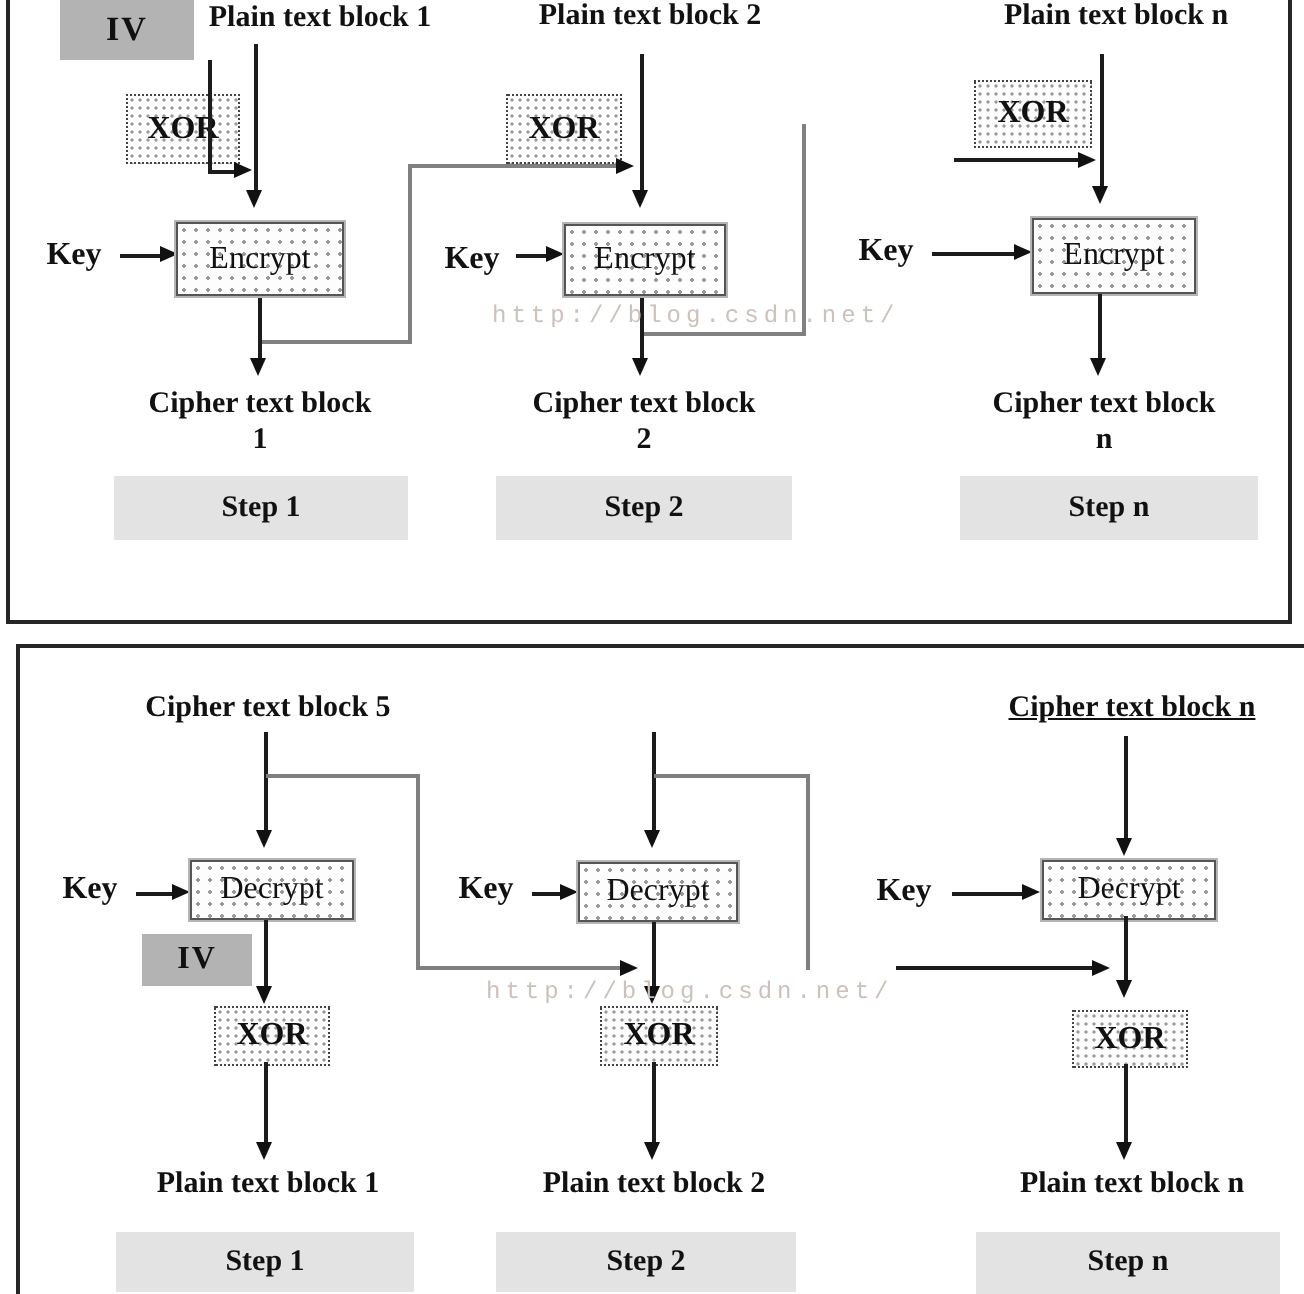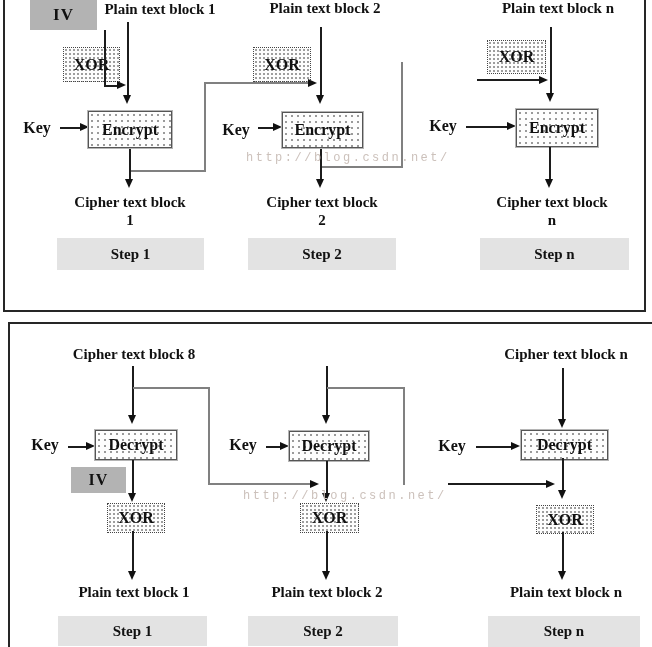--- a/index.html
+++ b/index.html
@@ -7,21 +7,21 @@
          font-family:"Liberation Serif", serif;color:#111;}
   .panel{position:absolute;border:2px solid #262626;background:transparent;box-sizing:border-box;}
   .lbl{position:absolute;font-weight:bold;font-size:15px;text-align:center;line-height:17px;white-space:nowrap;}
   .keylbl{position:absolute;font-weight:bold;font-size:16px;text-align:center;}
   .ivbox{position:absolute;background:#b3b3b3;display:flex;align-items:center;justify-content:center;
          font-weight:bold;font-size:17px;letter-spacing:1px;}
   .xorbox{position:absolute;border:1px dotted #444;display:flex;align-items:center;justify-content:center;
           font-weight:bold;font-size:16px;background-color:#fdfdfd;
           background-image:radial-gradient(circle,#9a9a9a 0.7px,transparent 0.9px);background-size:4px 4px;}
   .procbox{position:absolute;border:1.5px solid #555;box-shadow:0 0 0 1px #b5b5b5;
-           display:flex;align-items:center;justify-content:center;font-weight:bold;font-size:16px;
+           display:flex;align-items:center;justify-content:center;font-weight:normal;font-size:16px;
            background-color:#fdfdfd;background-image:radial-gradient(circle,#9a9a9a 0.8px,transparent 1px);
            background-size:6px 6px;box-sizing:border-box;}
   .stepbox{position:absolute;background:#e3e3e3;display:flex;align-items:center;justify-content:center;
            font-weight:bold;font-size:15px;}
   .vl{position:absolute;width:1.5px;background:#1c1c1c;}
   .hl{position:absolute;height:1.5px;background:#1c1c1c;}
   .gvl{position:absolute;width:2px;background:#808080;}
   .ghl{position:absolute;height:2px;background:#808080;}
   .ahd{position:absolute;width:0;height:0;border-left:4.5px solid transparent;border-right:4.5px solid transparent;border-top:9px solid #111;}
   .ahr{position:absolute;width:0;height:0;border-top:4.5px solid transparent;border-bottom:4.5px solid transparent;border-left:9px solid #111;}
@@ -123,22 +123,22 @@
     <span>Step 2</span>
   </div>
   <div class="stepbox" style="left:480px;top:238px;width:149px;height:32px;">
     <span>Step n</span>
   </div>
 
   <div class="wm" style="left:246px;top:151px;">http://blog.csdn.net/</div>
 
   <div class="panel" style="left:8px;top:322px;width:660px;height:340px;"></div>
 
-  <div class="lbl" style="left:67px;top:346px;width:134px;">Cipher text block 8</div>
-  <div class="lbl" style="left:498px;top:346px;width:136px;">Cipher text block n</div>
+  <div class="lbl" style="left:67px;top:346px;width:134px;">Cipher text block 5</div>
+  <div class="lbl" style="left:498px;top:346px;width:136px;text-decoration:underline;">Cipher text block n</div>
 
   <div class="vl" style="left:132px;top:366px;height:50px;"></div>
   <div class="ahd" style="left:128px;top:415px;"></div>
   <div class="vl" style="left:326px;top:366px;height:50px;"></div>
   <div class="ahd" style="left:322px;top:415px;"></div>
   <div class="vl" style="left:562px;top:368px;height:52px;"></div>
   <div class="ahd" style="left:558px;top:419px;"></div>
 
   <div class="ghl" style="left:133px;top:387px;width:77px;"></div>
   <div class="gvl" style="left:208px;top:387px;height:97px;"></div>

